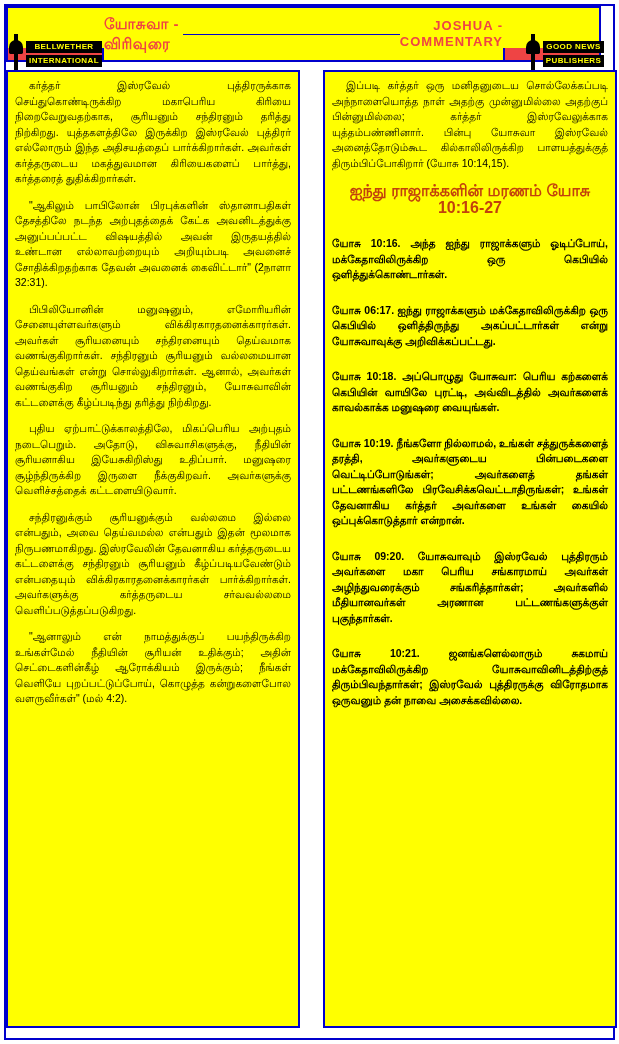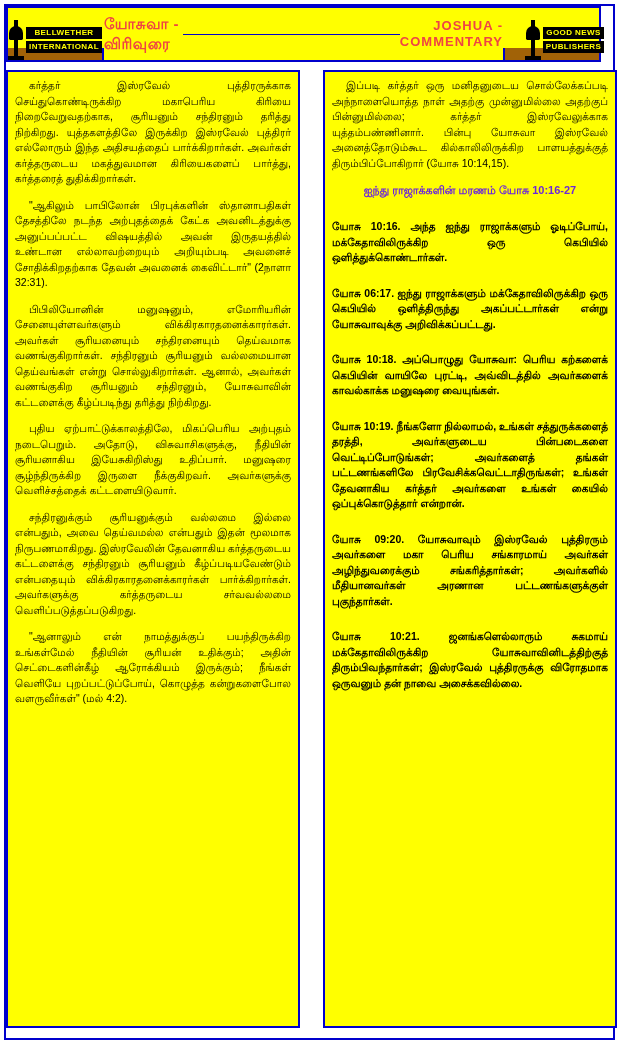--- a/index.html
+++ b/index.html
@@ -38,23 +38,23 @@
     background: #ffff00;
     border: 2px solid #0000cc;
     box-sizing: border-box;
     display: flex;
     align-items: stretch;
   }
   .logo-box {
     width: 96px;
     flex: 0 0 96px;
     border-right: 2px solid #0000cc;
-    background: #a16207;
-    display: flex;
-    align-items: flex-end;
+    background: #ef4444;
+    display: flex;
+    align-items: center;
     justify-content: center;
     box-sizing: border-box;
     margin-top: 40px;
   }
   .logo-box.right {
     border-right: none;
     border-left: 2px solid #0000cc;
     padding-left: 25px;
   }
   .logo-inner {
@@ -163,22 +163,22 @@
     text-indent: 14px;
   }
   .para.noindent {
     text-indent: 0;
     margin-top: 20px;
   }
   .para.bold {
     font-weight: bold;
   }
   .section-heading {
-    color: #6d28d9;
-    font-size: 11px;
+    color: #c2410c;
+    font-size: 16px;
     font-weight: bold;
     line-height: 17px;
     text-align: center;
     margin: 6px 0 12px 0;
   }
 </style>
 </head>
 <body>
 
 <div class="page">

